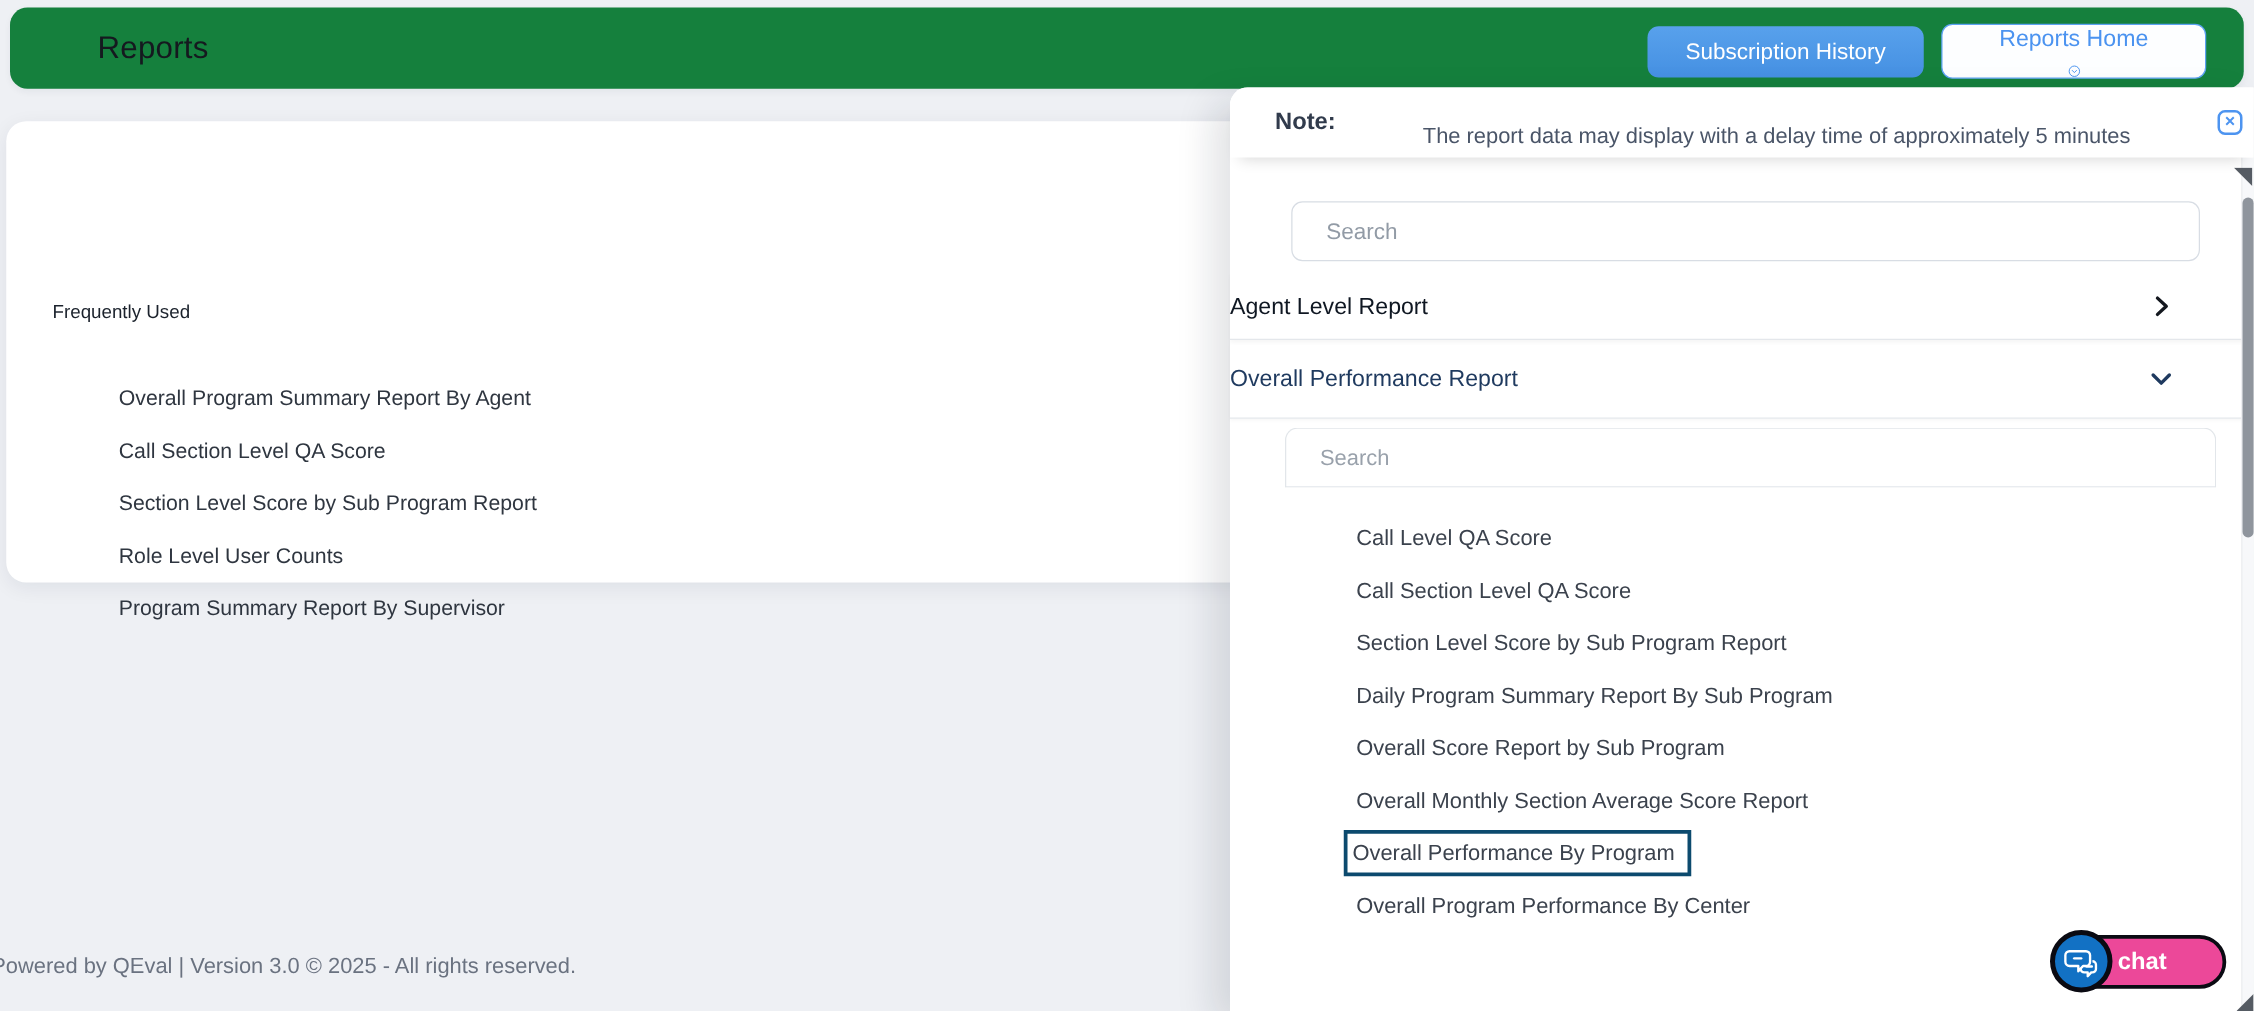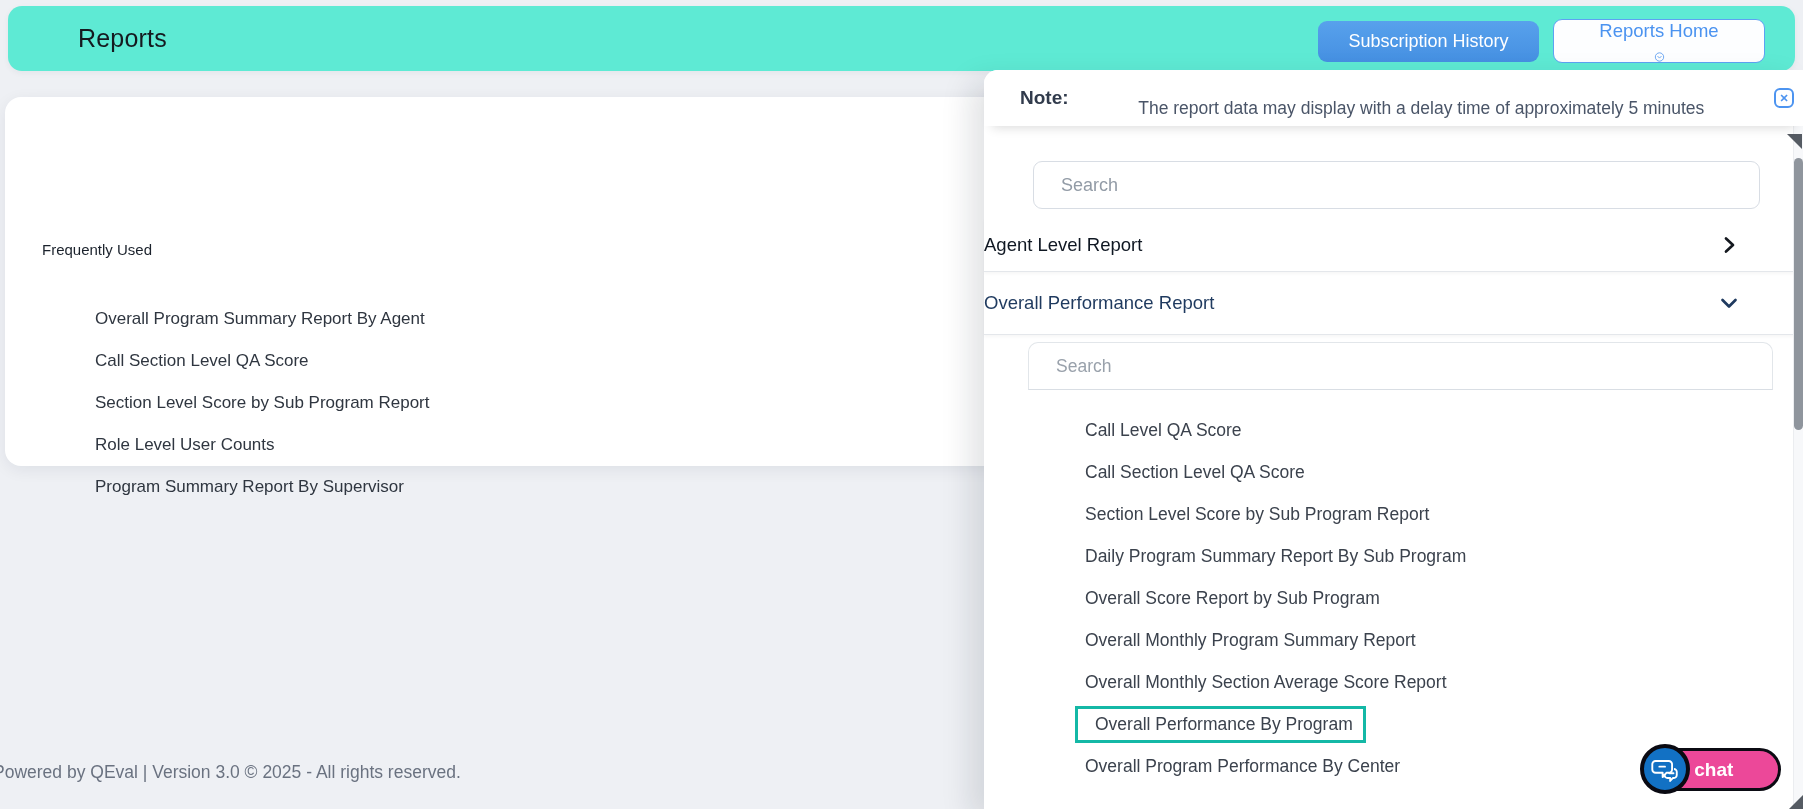--- a/index.html
+++ b/index.html
@@ -2,21 +2,21 @@
 <html><head>
 <meta charset="utf-8">
 <style>
   * { margin:0; padding:0; box-sizing:border-box; }
   html,body { width:1803px; height:809px; }
   body { font-family:"Liberation Sans", sans-serif; background:#eef0f4; overflow:hidden; }
   .screen { position:relative; width:1803px; height:809px; overflow:hidden; }
 
   
   .header-bar { position:absolute; left:8px; top:6px; width:1787px; height:65px;
-    background:#5eead4; border-radius:14px; box-shadow:0 2px 6px rgba(20,30,50,.05);
+    background:#15803d; border-radius:14px; box-shadow:0 2px 6px rgba(20,30,50,.05);
     display:flex; align-items:center; }
   .page-title { position:absolute; left:70px; font-size:25px; color:#15191f; letter-spacing:.2px; }
   .btn-subscription { position:absolute; left:1310px; top:15px; width:221px; height:41px;
     border:none; border-radius:9px; background:linear-gradient(#58a1ec,#4590e2);
     color:#ffffff; font-size:18px; font-family:inherit; cursor:pointer; }
   .btn-reports-home { position:absolute; left:1545px; top:13px; width:212px; height:44px;
     border:1.5px solid #5da2f2; border-radius:9px; background:#fdfeff; color:#4b93f0;
     font-size:18.5px; font-family:inherit; cursor:pointer;
     display:flex; align-items:center; justify-content:center; gap:10px;flex-direction:column; }
 
@@ -59,21 +59,21 @@
 
   .sub-search-box { position:absolute; left:44px; top:272px; width:745px; height:48px;
     border:1px solid #e2e6ea; border-bottom:1px solid #d9dee4; border-radius:10px 10px 0 0;
     background:#fff; }
   .sub-search-box input { width:100%; height:100%; border:none; outline:none; background:transparent;
     padding:0 16px 0 27px; font-size:17.5px; font-family:inherit; color:#333; }
   .sub-search-box input::placeholder { color:#99a1ab; opacity:1; }
 
   .report-list { position:absolute; left:101px; top:339px; list-style:none; width:660px; }
   .report-list li { height:42px; display:flex; align-items:center; font-size:17.5px; color:#3b424d; cursor:pointer; }
-  .report-list li.highlighted > span { border:3px solid #14b8a6; padding:5px 10px 5px 17px; margin-left:-10px; }
+  .report-list li.highlighted > span { border:3px solid #0c4a6e; padding:5px 10px 5px 4px; margin-left:-10px; }
 
   
   .scrollbar-track { position:absolute; right:0; top:56px; width:10px; height:683px;
     background:#f7f8fa; border-left:1px solid #ebedf0; }
   .scroll-arrow-top { position:absolute; right:1px; top:64px; width:15px; height:15px;
     background:#555b63; clip-path:polygon(100% 0, 100% 100%, 0 0); }
   .scrollbar-thumb { position:absolute; right:0; top:88px; width:9px; height:272px;
     background:#8f959d; border-radius:5px; cursor:grab; }
   .scroll-arrow-bottom { position:absolute; right:0; bottom:0; width:14px; height:14px;
     background:#555b63; clip-path:polygon(100% 0, 100% 100%, 0 100%); }
@@ -175,23 +175,20 @@
         </li>
 
         <li>
           <span>Daily Program Summary Report By Sub Program</span>
         </li>
 
         <li>
           <span>Overall Score Report by Sub Program</span>
         </li>
 
-        <li>
-          <span>Overall Monthly Program Summary Report</span>
-        </li>
 
         <li>
           <span>Overall Monthly Section Average Score Report</span>
         </li>
 
         <li class="highlighted">
           <span>Overall Performance By Program</span>
         </li>
 
 

